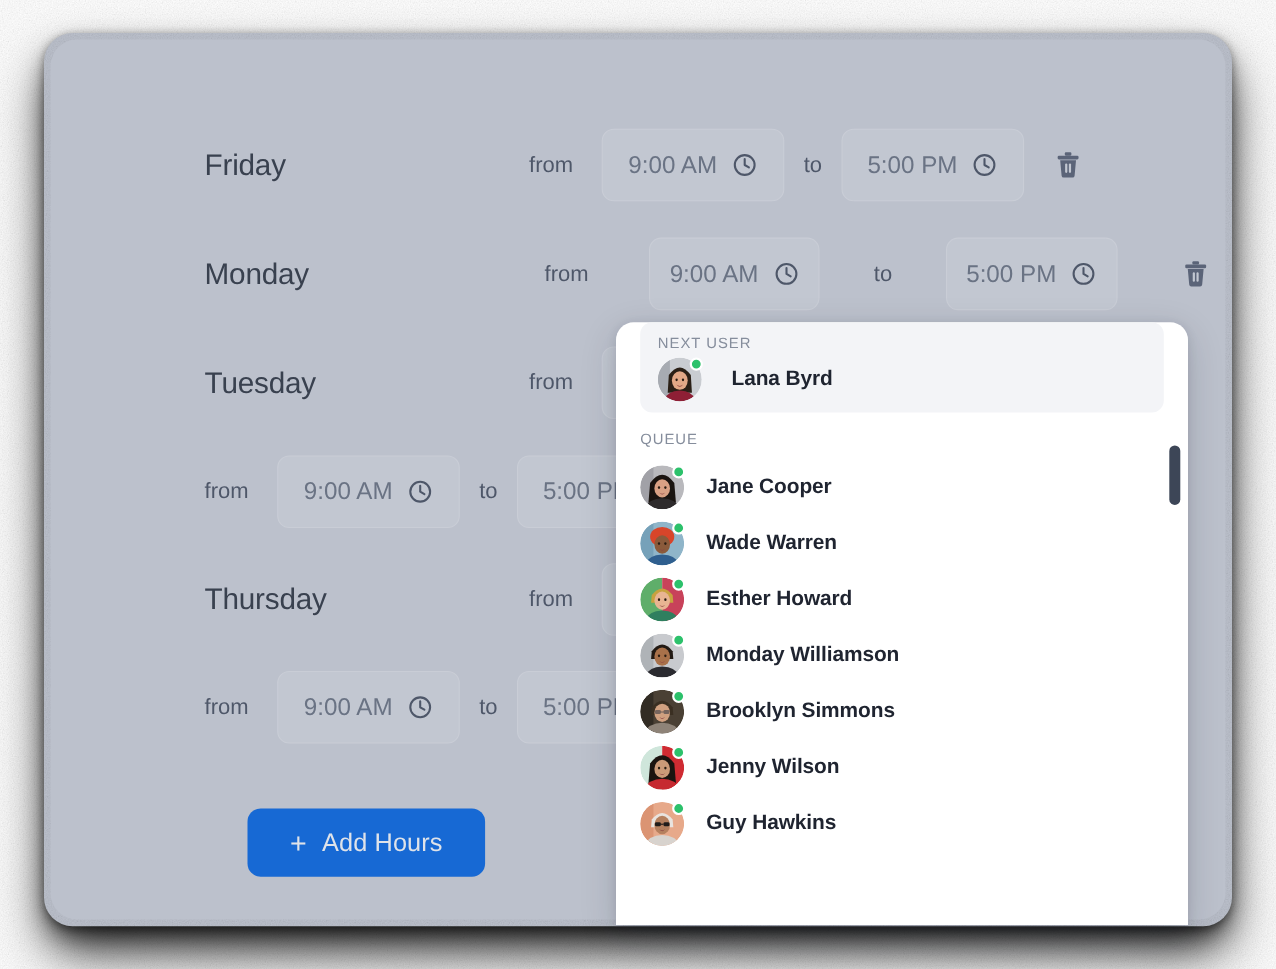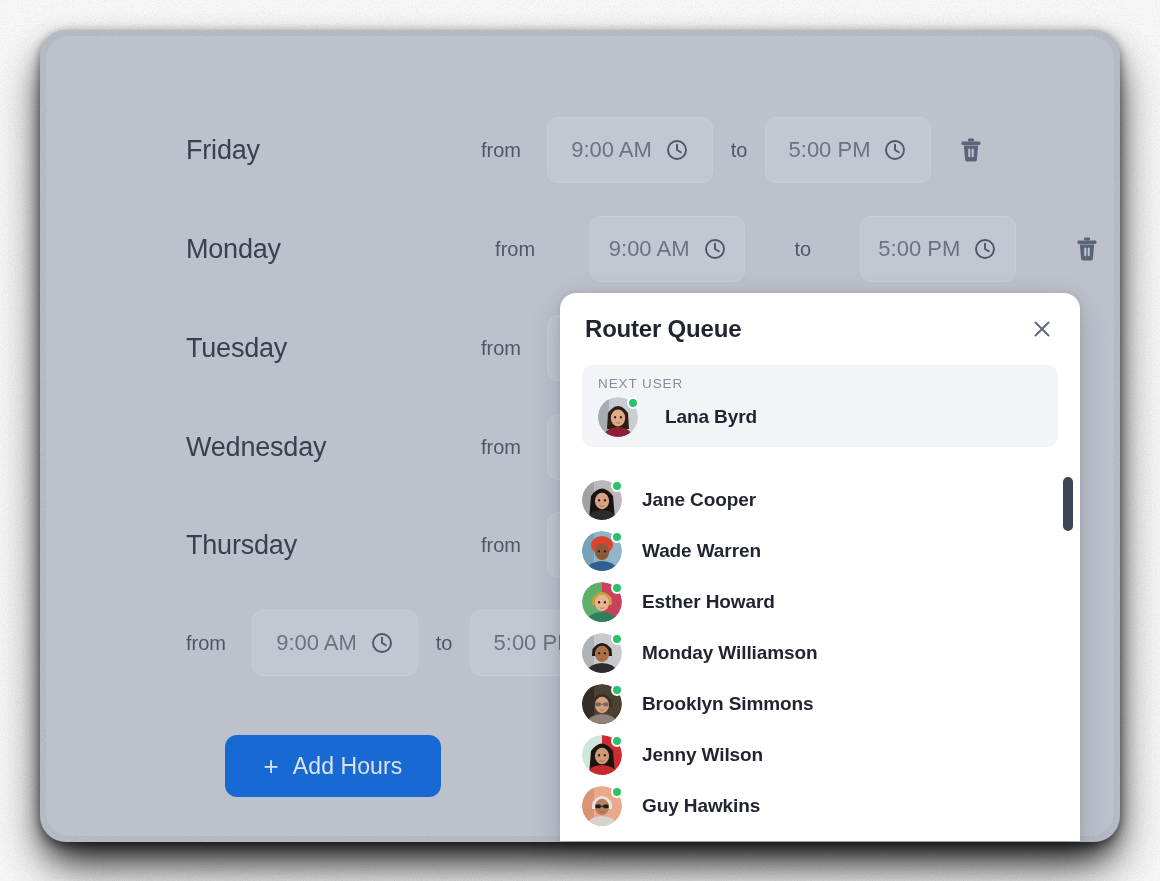--- a/index.html
+++ b/index.html
@@ -368,21 +368,20 @@
             <svg class="trash-icon" viewBox="0 0 24 26" aria-hidden="true">
               <rect x="9" y="1.5" width="6" height="3" rx="1" fill="#5b6478"></rect>
               <rect x="2.5" y="4.5" width="19" height="3.4" rx="1.2" fill="#5b6478"></rect>
               <path d="M4.8 8.6 h14.4 l-1.3 14.1 a1.9 1.9 0 0 1 -1.9 1.7 h-8 a1.9 1.9 0 0 1 -1.9 -1.7 z" fill="#5b6478"></path>
               <rect x="9.3" y="11.6" width="2" height="8.6" rx="1" fill="#c2c7d1"></rect>
               <rect x="12.7" y="11.6" width="2" height="8.6" rx="1" fill="#c2c7d1"></rect>
             </svg>
           </button>
         </div>
         <div class="day-row" style="top: 381px;">
-          <span class="day-name">Wednesday</span>
           <span class="from-label">from</span>
           <div class="time-field">
             <span class="time-text">9:00 AM</span>
             <svg class="clock-icon" viewBox="0 0 24 24" fill="none" aria-hidden="true">
               <circle cx="12" cy="12" r="9" stroke="#4e5769" stroke-width="1.9"></circle>
               <path d="M12 6.6 L12 12 L15.8 14.2" stroke="#4e5769" stroke-width="1.9" stroke-linecap="round" stroke-linejoin="round"></path>
             </svg>
           </div>
           <span class="to-label">to</span>
           <div class="time-field">
@@ -479,28 +478,20 @@
         <rect x="46" y="36" width="1068" height="800" rx="24" fill="#000"></rect>
       </mask>
     </defs>
     <g mask="url(#edgeMask)">
       <rect x="0" y="0" width="1160" height="881" filter="url(#noiseFilter)" opacity="0.95"></rect>
     </g>
   </svg>
 
   <div id="router-queue-modal">
 
-    <div id="modal-header">
-      <span id="modal-title">Router Queue</span>
-      <button id="close-button">
-        <svg class="close-icon" viewBox="0 0 20 20" fill="none" aria-hidden="true">
-          <path d="M3.5 3.5 L16.5 16.5 M16.5 3.5 L3.5 16.5" stroke="#5d6577" stroke-width="1.9" stroke-linecap="round"></path>
-        </svg>
-      </button>
-    </div>
 
     <div id="next-user-panel">
       <div class="section-label">NEXT USER</div>
       <div id="next-user-row">
         <span class="avatar-wrap">
           <svg class="avatar" viewBox="0 0 40 40" aria-hidden="true">
             <defs>
                 <clipPath id="cpNU">
                   <circle cx="20" cy="20" r="20"></circle>
                 </clipPath>
@@ -517,20 +508,21 @@
               <path d="M4 40 q5 -10 16 -10 q11 0 16 10 z" fill="#8e1f35"></path>
             </g>
           </svg>
           <span class="status-dot"></span>
         </span>
         <span class="user-name">Lana Byrd</span>
       </div>
     </div>
 
     <div id="queue-section">
+      <div class="section-label">QUEUE</div>
       <div id="queue-list">
           <div class="queue-item">
             <span class="avatar-wrap">
               <svg class="avatar" viewBox="0 0 40 40" aria-hidden="true">
                 <defs>
                   <clipPath id="cp0">
                     <circle cx="20" cy="20" r="20"></circle>
                   </clipPath>
                 </defs>
                 <g clip-path="url(#cp0)">

